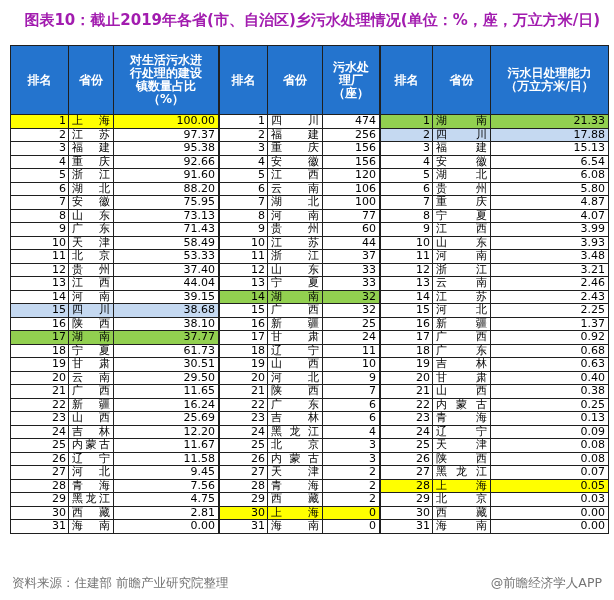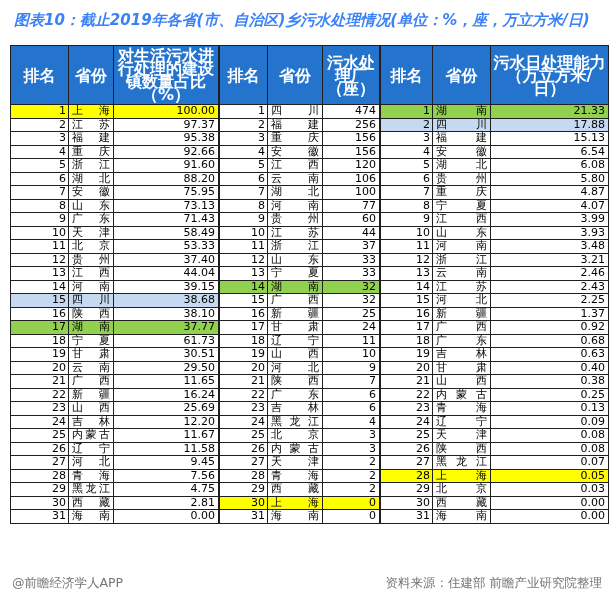--- a/index.html
+++ b/index.html
@@ -7,53 +7,52 @@
   body {
     width: 614px; height: 600px;
     background: #ffffff;
     font-family: "DejaVu Sans", "Liberation Sans", sans-serif;
     position: relative;
     overflow: hidden;
     color: #000;
   }
   .page-title {
     margin: 10px 14px 0;
-    text-align: left;
+    text-align: right;
     font-size: 15px;
     font-weight: bold;
     line-height: 21px;
-    color: #3b82f6;
-    font-style: italic;
+    color: #a21caf;
   }
   .tables-wrap {
     display: flex;
     margin: 14px 0 0 10px;
     position: relative;
     z-index: 2;
   }
   table {
     border-collapse: collapse;
     table-layout: fixed;
     background: #fff;
   }
   th, td {
     border: 1px solid var(--grid-border, #1f1f1f);
     overflow: hidden;
   }
   th {
     background: var(--header-bg, #2474CE);
     color: var(--header-text, #ffffff);
-    font-size: 16px;
+    font-size: 12px;
     font-weight: bold;
     line-height: 13px;
     text-align: center;
     vertical-align: middle;
     white-space: pre-line;
     padding: 1px 2px;
-    height: 59px;
+    height: 69px;
   }
   td {
     height: 12.6px;
     font-size: 11px;
     line-height: 12.5px;
     padding: 0;
     white-space: nowrap;
     background: #fff;
   }
   td.rank { text-align: right; padding-right: 2px; }
@@ -1089,15 +1088,15 @@
             </div>
           </td>
           <td class="val">0.00</td>
         </tr>
       </tbody>
   </table>
 
 </div>
 
 <div class="footer">
+  <span>资料来源：住建部 前瞻产业研究院整理</span>
   <span>@前瞻经济学人APP</span>
-  <span>资料来源：住建部 前瞻产业研究院整理</span>
 </div>
 
 </body></html>

